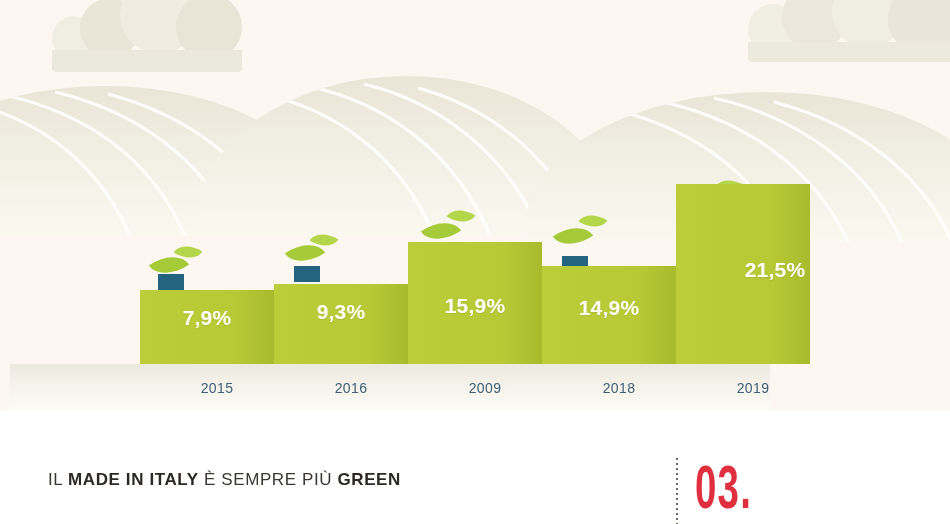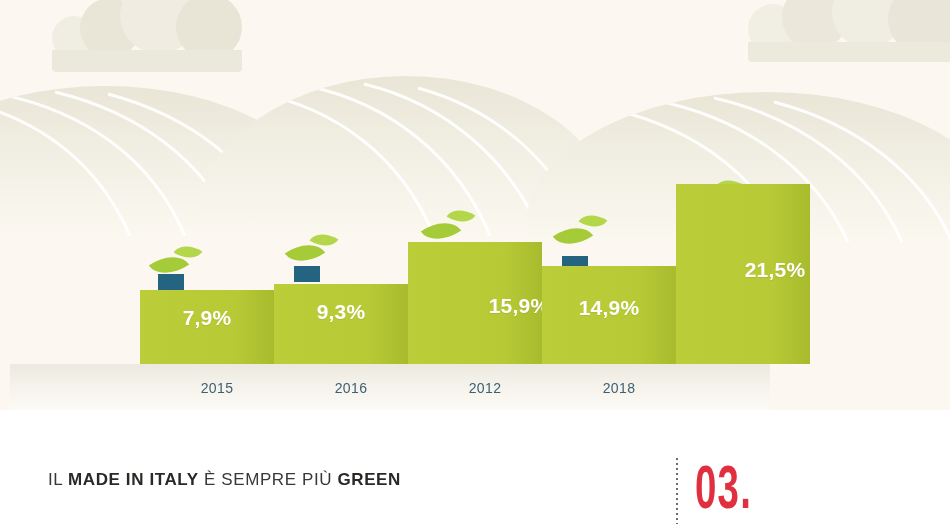--- a/index.html
+++ b/index.html
@@ -294,21 +294,21 @@
           <span class="stripe" style="top:31px;"></span>
         </div>
         <div class="fbuild" style="left:44px; right:auto; width:76px; height:72px;"></div>
         <div class="fbuild dark" style="left:44px; right:auto; width:26px; height:72px; opacity:.55;"></div>
         <svg class="roof-saw" style="left:44px; bottom:72px; width:34px; height:14px;" viewBox="0 0 34 14">
           <path d="M0 14 L0 4 L9 14 L9 2 L19 14 L19 0 L34 0 L34 14 Z" fill="#256481"></path>
         </svg>
         <div class="pipe" style="left:22px;"></div>
       </div>
       <div class="bar" style="height:122px;">
-        <div class="bar-label" style="top:52px;margin-left:44px;">15,9%</div>
+        <div class="bar-label" style="top:52px;">15,9%</div>
       </div>
     </div>
 
     <div class="col" style="left:542px;">
       <div class="factory" style="height:145px;">
         <div class="leaves" style="left:14px; top:-8px; width:64px; height:42px;">
           <div class="leaf big" style="left:0px;  top:14px;"></div>
           <div class="leaf small" style="left:25px; top:2px;"></div>
         </div>
         <div class="stack" style="left:20px; height:108px;">
@@ -345,22 +345,23 @@
         <div class="pipe" style="left:22px;"></div>
       </div>
       <div class="bar" style="height:180px;">
         <div class="bar-label" style="top:74px;margin-left:32px;">21,5%</div>
       </div>
     </div>
 
     <div class="axisband">
       <div class="year" style="left:140px;">2015</div>
       <div class="year" style="left:274px;">2016</div>
-      <div class="year" style="left:408px;">2012</div>
+      <div class="year" style="left:408px;">2009</div>
       <div class="year" style="left:542px;">2018</div>
+      <div class="year" style="left:676px;">2019</div>
     </div>
   </div>
 
   <div class="footer">
     <div class="caption"><span>IL </span><b>MADE IN ITALY</b><span> È SEMPRE PIÙ </span><b>GREEN</b></div>
 
     <div class="numwrap">
       <div class="dotrule"></div>
       <div class="bignum">03.</div>
     </div>

